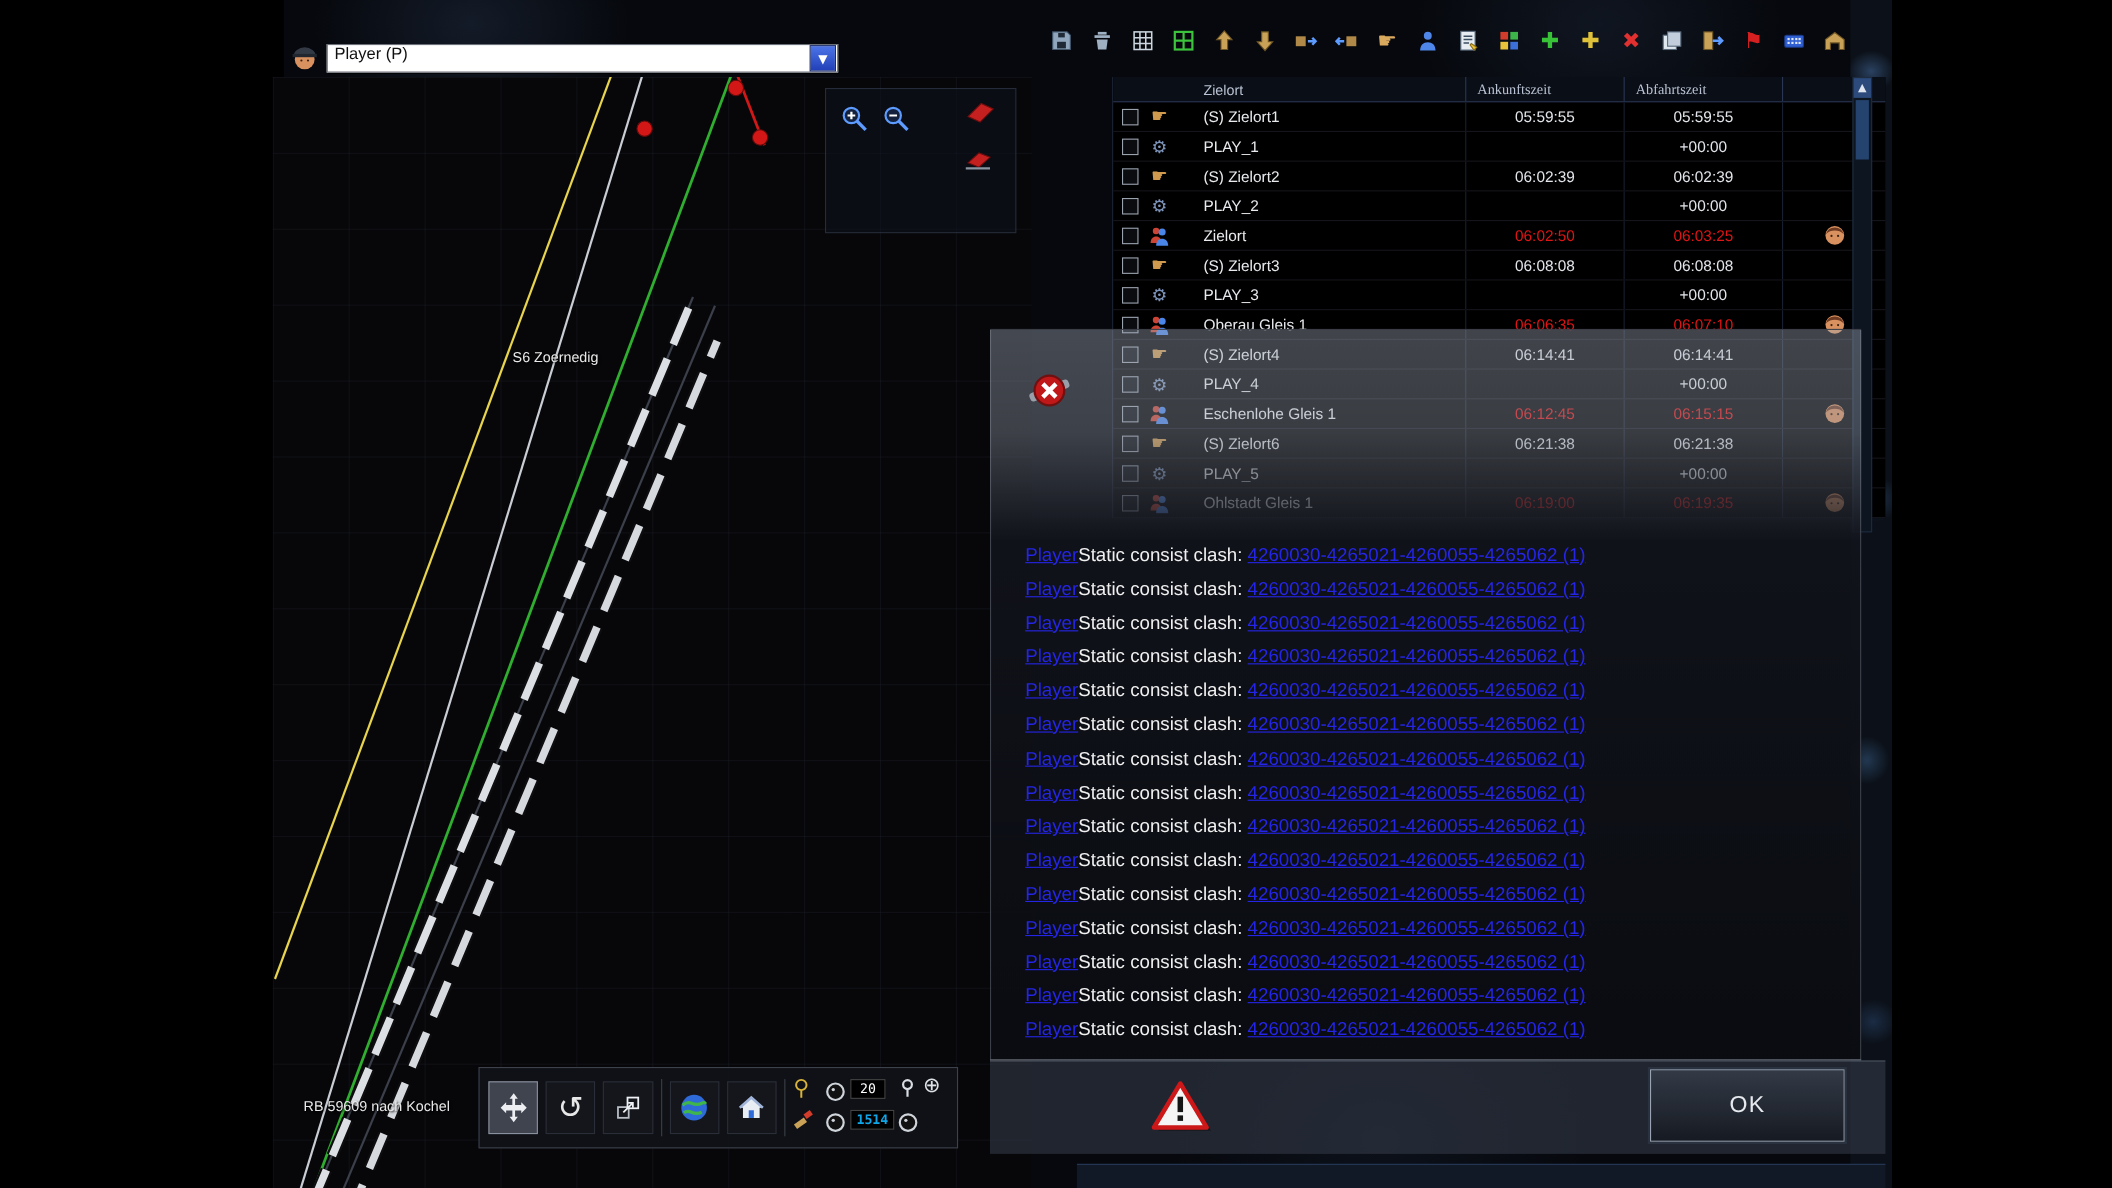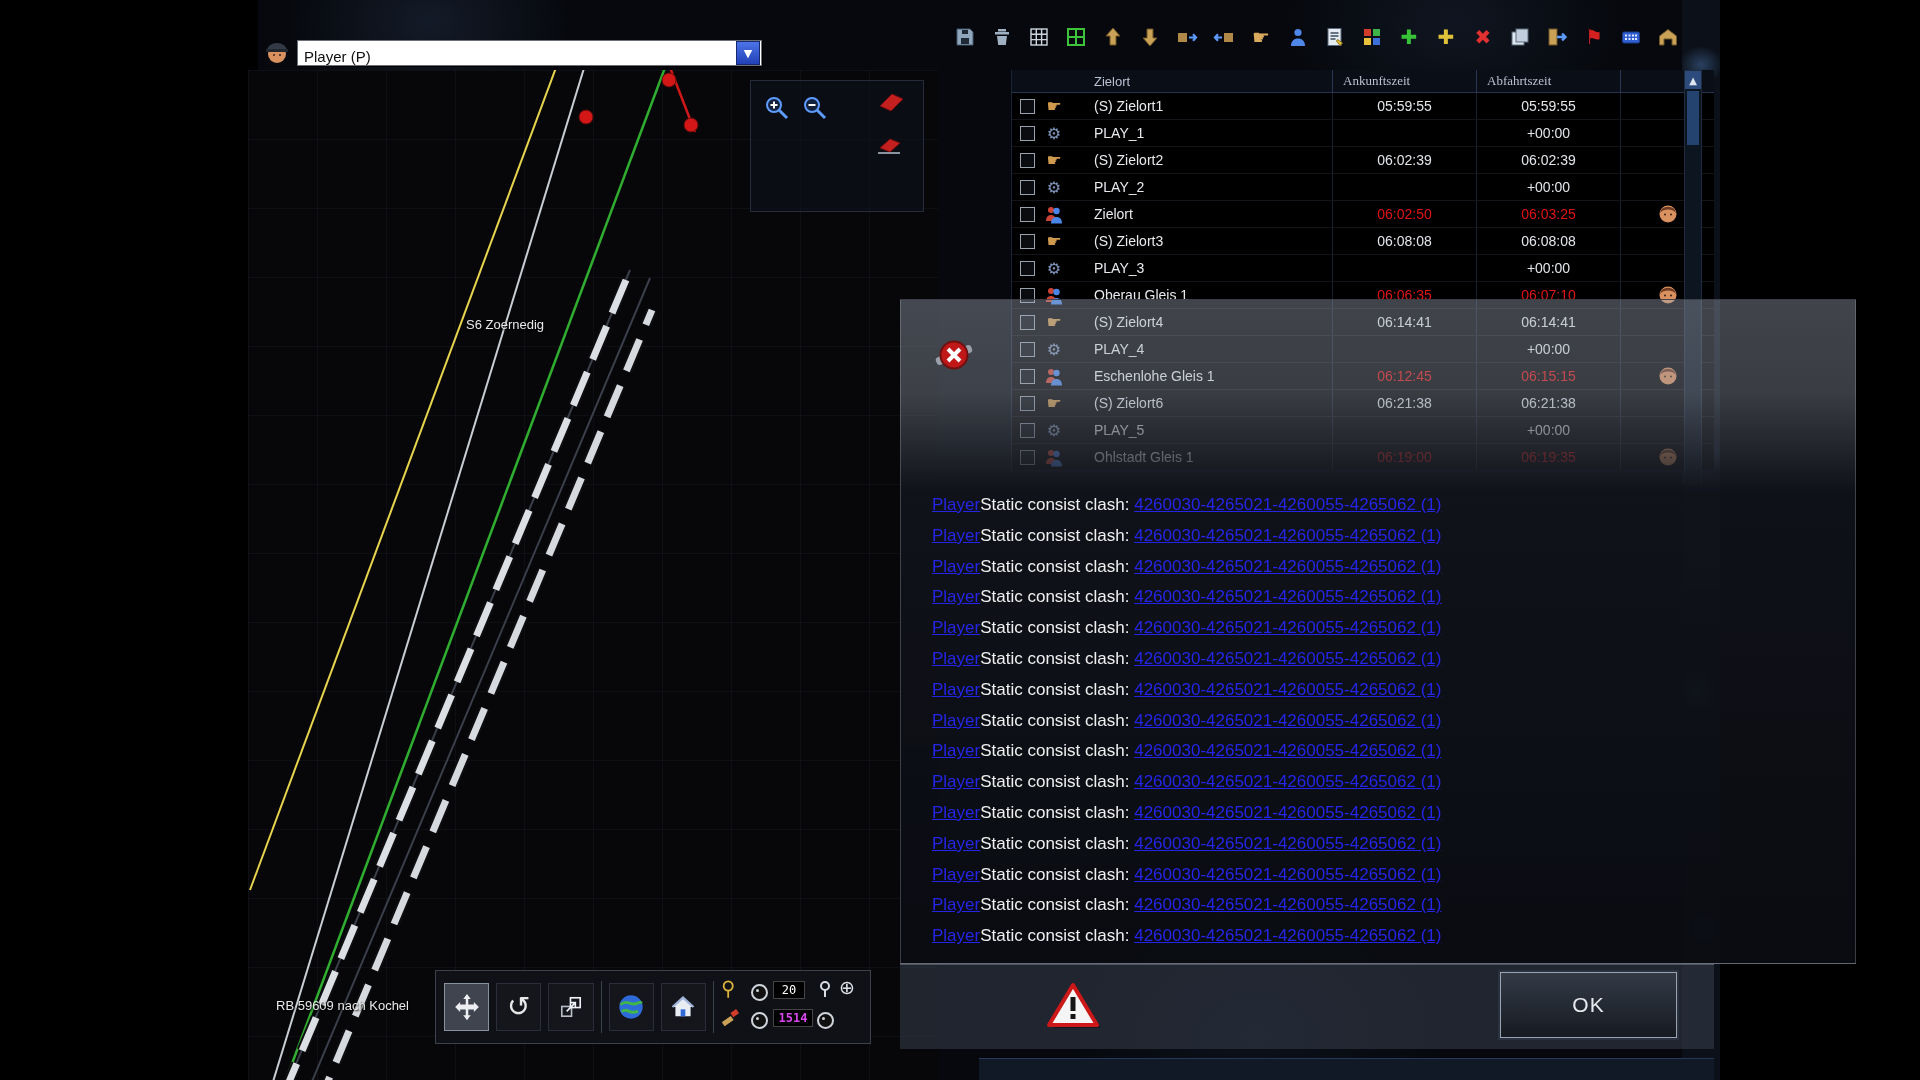--- a/index.html
+++ b/index.html
@@ -21,21 +21,21 @@
   
   .map{position:absolute;left:248px;top:70px;width:690px;height:1010px;background:#07070a;
     background-image:linear-gradient(rgba(44,48,62,.22) 1px,transparent 1px),
                      linear-gradient(90deg,rgba(44,48,62,.22) 1px,transparent 1px);
     background-size:69px 69px;}
   .tracks{position:absolute;left:0;top:0;}
   .maplbl{position:absolute;color:#e9e9e9;font-size:13px;text-shadow:1px 1px 2px #000;white-space:nowrap;}
 
   .portrait{position:absolute;left:264px;top:39px;width:26px;height:26px;}
   .dd{position:absolute;left:297px;top:40px;width:463px;height:24px;background:#fff;border:1px solid #6a6f78;
-      box-shadow:inset 1px 1px 0 #fff, 1px 1px 0 #000;display:flex;align-items:flex-end;}
+      box-shadow:inset 1px 1px 0 #fff, 1px 1px 0 #000;display:flex;align-items:flex-start;}
   .ddtext{flex:1;color:#101010;font-size:15px;padding-left:6px;}
   .ddbtn{width:22px;height:22px;margin-right:1px;background:linear-gradient(#4c74e8,#2240b8);
          color:#fff;font-size:11px;display:flex;align-items:center;justify-content:center;
          border:1px solid #16286e;font-family:"DejaVu Sans",sans-serif;}
 
   .zpanel{position:absolute;left:502px;top:10px;width:172px;height:130px;background:rgba(14,18,30,.55);
           border:1px solid rgba(90,100,125,.35);}
   .zbtn{position:absolute;width:36px;height:32px;display:flex;align-items:center;justify-content:center;cursor:pointer;}
 
   
@@ -59,21 +59,21 @@
   .ttime{text-align:center;color:#e2e5ea;font-size:14px;border-left:1px solid #181f30;height:100%;line-height:26px;}
   .ttime.red{color:#e01414;}
   .fcell{display:flex;justify-content:center;align-items:center;border-left:1px solid #181f30;height:100%;}
 
   .sbar{position:absolute;left:1684px;top:70px;width:18px;height:414px;background:#0d1520;border:1px solid #1f2c40;box-sizing:border-box;}
   .sbar .up{height:18px;background:#2c4a7c;color:#dfe6f0;font-size:10px;display:flex;align-items:center;justify-content:center;
             font-family:"DejaVu Sans",sans-serif;cursor:pointer;}
   .sbar .thumb{margin:2px auto 0;width:12px;height:54px;background:#24436e;cursor:pointer;}
 
   
-  .overlay{position:absolute;left:900px;top:299px;width:956px;height:665px;z-index:5;
+  .overlay{position:absolute;left:900px;top:299px;width:792px;height:665px;z-index:5;
     border:1px solid rgba(185,195,210,.28);box-sizing:border-box;
     background:linear-gradient(180deg,rgba(162,171,186,.40) 0%,rgba(150,158,172,.38) 14%,
                rgba(17,19,27,.90) 29%,rgba(10,12,17,.95) 100%);}
   .msgs{position:absolute;left:31px;top:190px;width:560px;}
   .msg{line-height:30.8px;font-size:17px;white-space:nowrap;}
   .msg a{color:#2525e8;text-decoration:underline;cursor:pointer;}
   .msg .mid{color:#f0f0f0;}
   .closebtn{position:absolute;left:933px;top:334px;width:42px;height:42px;z-index:9;cursor:pointer;}
   .dlg-bottom{position:absolute;left:900px;top:964px;width:814px;height:85px;z-index:5;
     background:rgba(54,62,76,.55);border-top:1px solid rgba(190,200,215,.3);box-sizing:border-box;}
@@ -87,21 +87,21 @@
   .mtb{position:absolute;left:435px;top:970px;width:436px;height:74px;background:rgba(16,18,24,.93);
        border:1px solid #3c414c;display:flex;align-items:center;padding:0 8px;gap:7px;box-sizing:border-box;z-index:3;}
   .mbtn{width:46px;height:46px;display:flex;align-items:center;justify-content:center;background:#14161c;
         border:1px solid #2a2e38;cursor:pointer;}
   .mbtn.sel{background:#3f444f;border-color:#8a919e;}
   .mdiv{width:1px;height:52px;background:#3a4048;}
   .mtb-sub{position:relative;width:150px;height:62px;}
   .sub-abs{position:absolute;}
   .readout{background:#000;border:1px solid #444;color:#fff;font-size:12px;height:16px;line-height:16px;
            font-family:"DejaVu Sans Mono",monospace;text-align:center;}
-  .readout.red{color:#d946ef;font-weight:bold;}
+  .readout.red{color:#0ea5e9;font-weight:bold;}
   .tog{width:13px;height:13px;border:2px solid #cfd4da;border-radius:50%;background:#111;position:absolute;cursor:pointer;}
   .tog::after{content:"";position:absolute;left:3px;top:3px;width:3px;height:3px;border-radius:50%;background:#cfd4da;}
 </style>
 </head>
 <body>
 
 <div id="stage">
 
   <svg width="0" height="0" style="position:absolute">
     <defs>

